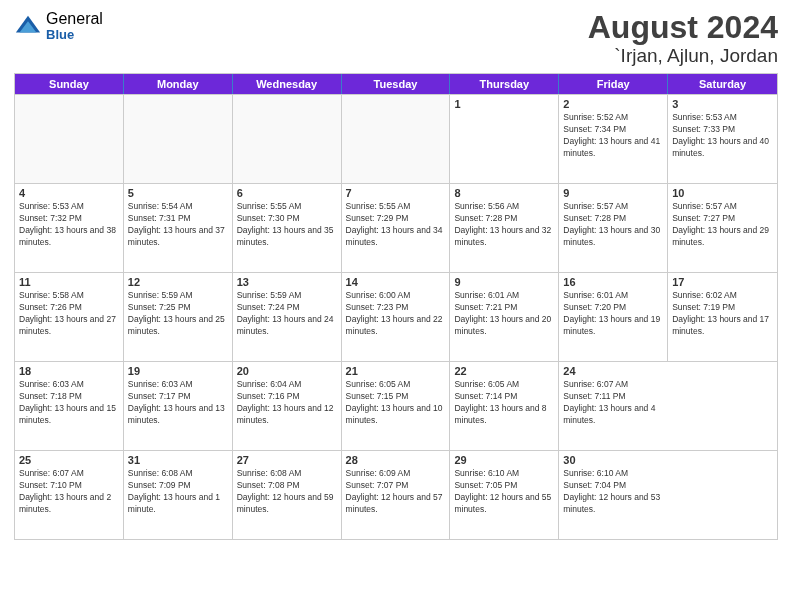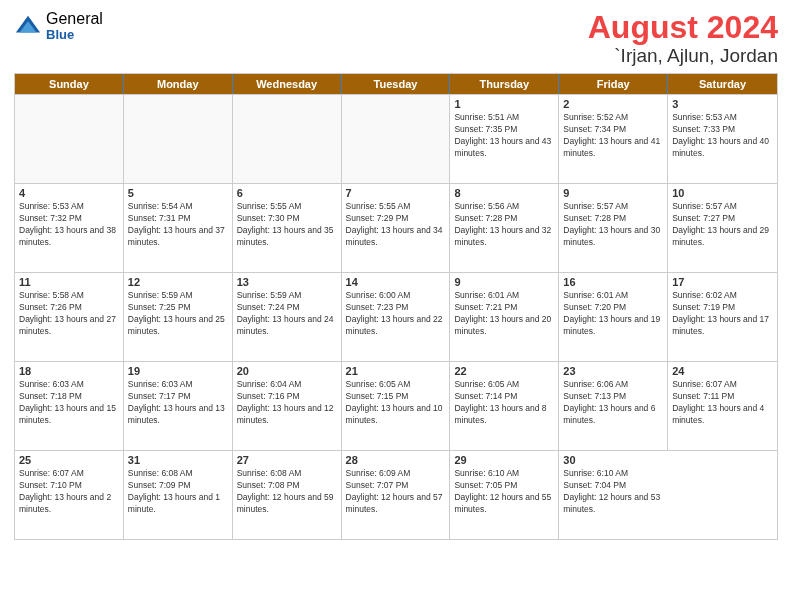--- a/index.html
+++ b/index.html
@@ -41,35 +41,35 @@
     .logo-icon {
       width: 28px;
       height: 28px;
     }
     .title-block {
       text-align: right;
     }
     .month-title {
       font-size: 32px;
       font-weight: bold;
-      color: #ef4444;
+      color: #404040;
       line-height: 1.1;
     }
     .location {
       font-size: 19px;
       color: #333;
     }
     .calendar {
       flex: 1;
       border: 1px solid #ccc;
     }
     .cal-header-row {
       display: grid;
       grid-template-columns: repeat(7, 1fr);
-      background: #a16207;
+      background: #6d28d9;
     }
     .cal-header-cell {
       color: white;
       font-weight: bold;
       font-size: 11px;
       padding: 4px 4px;
       text-align: center;
       border-right: 1px solid #3a7ec8;
     }
     .cal-header-cell:last-child { border-right: none; }
@@ -137,21 +137,20 @@
         <div class="cal-header-cell">Saturday</div>
       </div>
     <div class="cal-body">
     <div class="cal-row">
           <div class="cal-cell empty"></div>
           <div class="cal-cell empty"></div>
           <div class="cal-cell empty"></div>
           <div class="cal-cell empty"></div>
           <div class="cal-cell">
             <div class="day-number">1</div>
-            <div class="day-info">Sunrise: 5:51 AM<br>Sunset: 7:35 PM<br>Daylight: 13 hours and 43 minutes.</div>
           </div>
           <div class="cal-cell">
             <div class="day-number">2</div>
             <div class="day-info">Sunrise: 5:52 AM<br>Sunset: 7:34 PM<br>Daylight: 13 hours and 41 minutes.</div>
           </div>
           <div class="cal-cell">
             <div class="day-number">3</div>
             <div class="day-info">Sunrise: 5:53 AM<br>Sunset: 7:33 PM<br>Daylight: 13 hours and 40 minutes.</div>
           </div>
         </div>
@@ -228,24 +227,20 @@
             <div class="day-number">20</div>
             <div class="day-info">Sunrise: 6:04 AM<br>Sunset: 7:16 PM<br>Daylight: 13 hours and 12 minutes.</div>
           </div>
           <div class="cal-cell">
             <div class="day-number">21</div>
             <div class="day-info">Sunrise: 6:05 AM<br>Sunset: 7:15 PM<br>Daylight: 13 hours and 10 minutes.</div>
           </div>
           <div class="cal-cell">
             <div class="day-number">22</div>
             <div class="day-info">Sunrise: 6:05 AM<br>Sunset: 7:14 PM<br>Daylight: 13 hours and 8 minutes.</div>
-          </div>
-          <div class="cal-cell">
-            <div class="day-number">23</div>
-            <div class="day-info">Sunrise: 6:06 AM<br>Sunset: 7:13 PM<br>Daylight: 13 hours and 6 minutes.</div>
           </div>
           <div class="cal-cell">
             <div class="day-number">24</div>
             <div class="day-info">Sunrise: 6:07 AM<br>Sunset: 7:11 PM<br>Daylight: 13 hours and 4 minutes.</div>
           </div>
         </div>
         <div class="cal-row">
           <div class="cal-cell">
             <div class="day-number">25</div>
             <div class="day-info">Sunrise: 6:07 AM<br>Sunset: 7:10 PM<br>Daylight: 13 hours and 2 minutes.</div>

